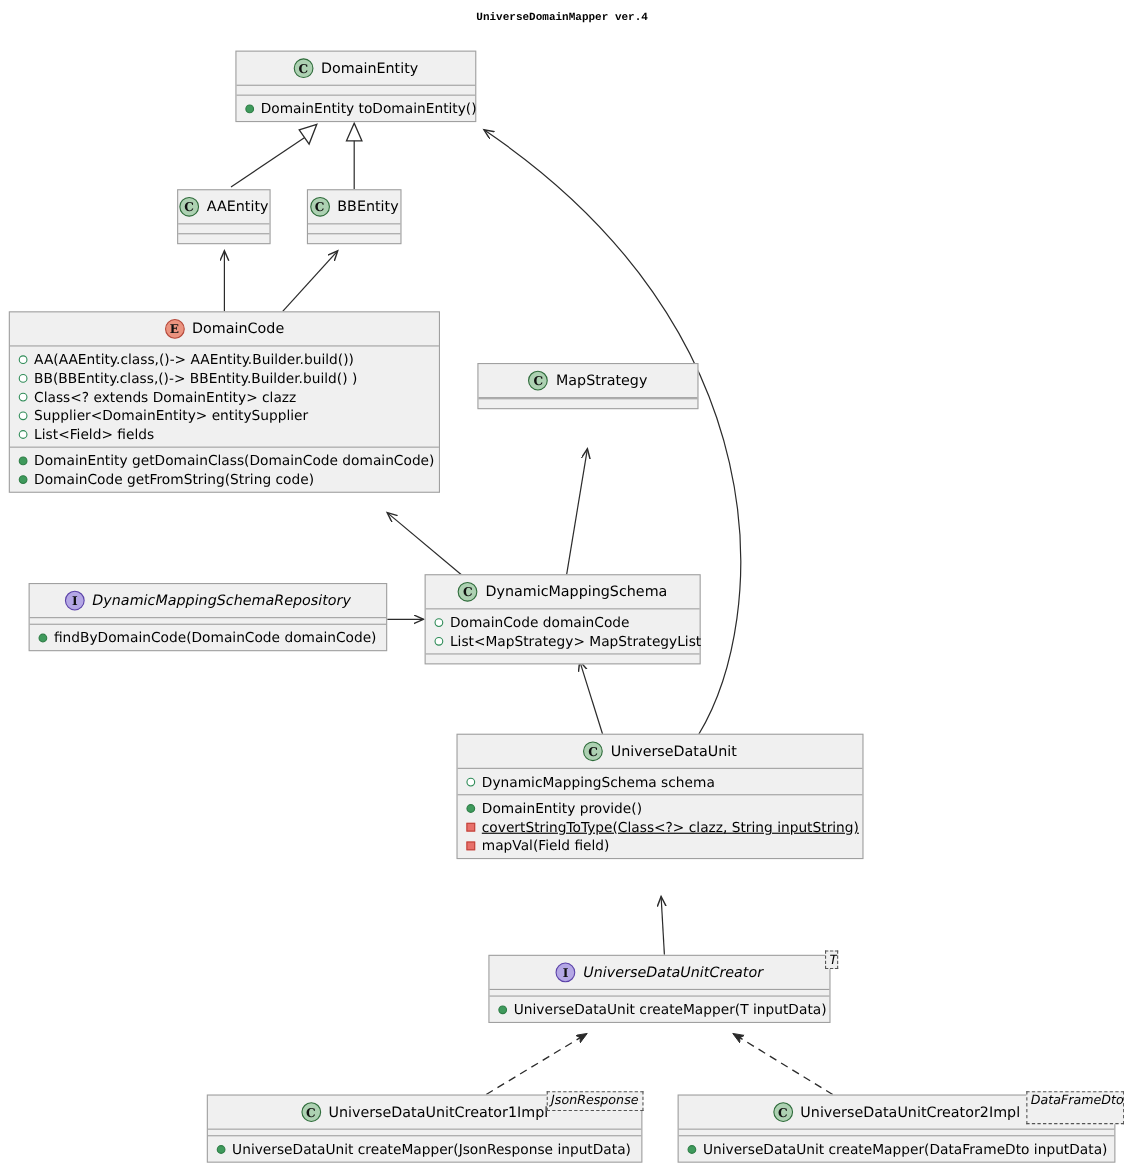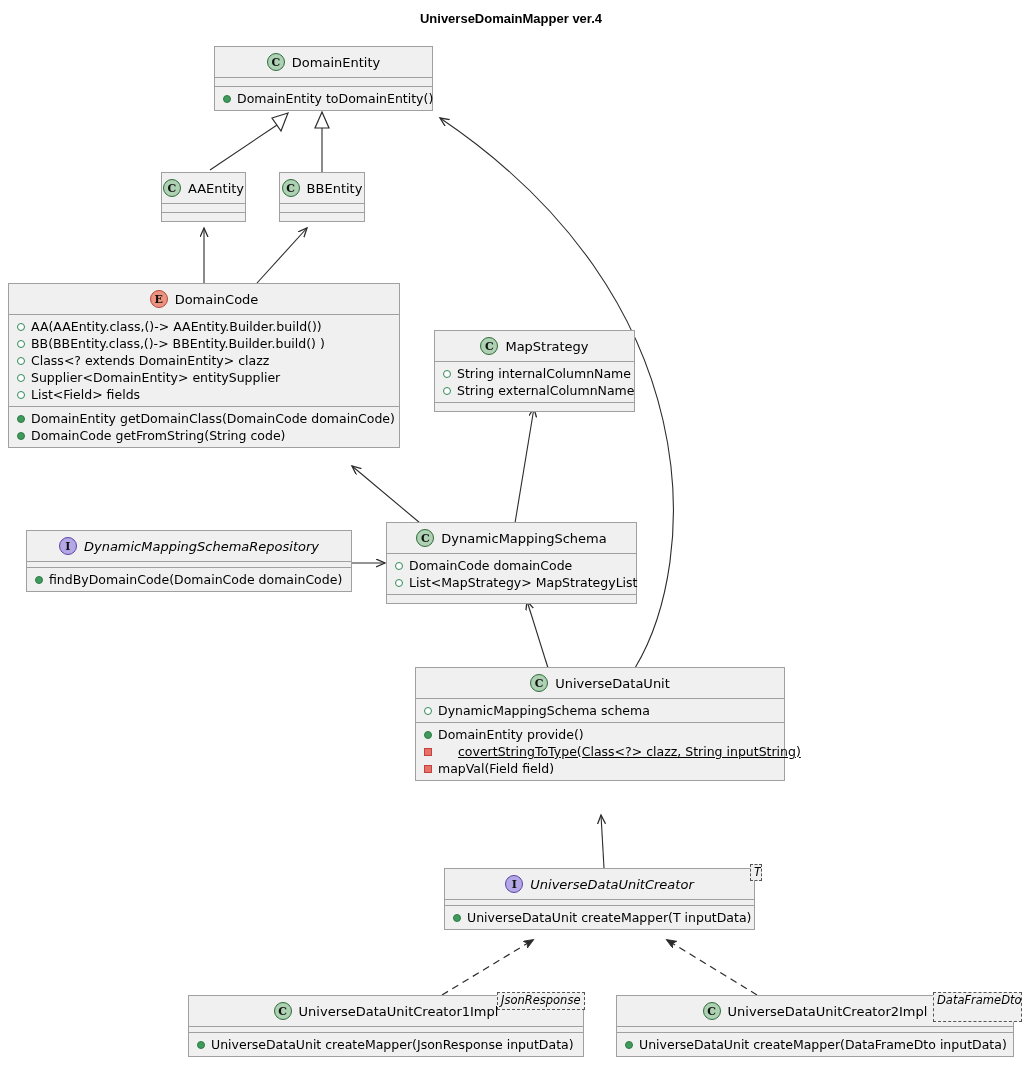--- a/index.html
+++ b/index.html
@@ -13,24 +13,24 @@
     position: relative;
     font-family: "DejaVu Sans", "Liberation Sans", sans-serif;
     overflow: hidden;
   }
   #diagram-title {
     position: absolute;
     top: 11px;
     left: 0;
     width: 1022px;
     text-align: center;
-    font-size: 13px;
+    font-size: 10px;
     font-weight: bold;
     color: #000000;
-    font-family: Liberation Sans, sans-serif;
+    font-family: Liberation Mono, monospace;
   }
   .uml-box {
     position: absolute;
     border: 1px solid #a0a0a0;
     background: #f0f0f0;
     box-sizing: border-box;
     box-shadow: 0 0 0 0 transparent;
   }
   .uml-header {
     padding: 5px 10px 5px 10px;
@@ -59,21 +59,21 @@
     font-size: 12.5px;
     color: #000000;
     white-space: nowrap;
     line-height: 17px;
     display: flex;
     align-items: center;
     gap: 6px;
     padding-left: 3px;
   }
   .member .mtext { display: inline-block; }
-  .member.static .mtext { text-decoration: underline; margin-left: 20px; }
+  .member.static .mtext { text-decoration: underline; }
 
   
   .vis {
     width: 8px; height: 8px; flex: 0 0 8px;
     display: inline-block;
     position: relative;
     top: 0px;
   }
   .vis.pub-field { border-radius: 50%; border: 1.4px solid #2e8b57; background: #ffffff; box-sizing: border-box; }
   .vis.pub-method { border-radius: 50%; background: #3f9a5c; border: 1px solid #2e7d46; box-sizing: border-box; }
@@ -263,30 +263,20 @@
     </div>
   </div>
 </div>
 
 <div class="uml-box" style="left:434px; top:330px; width:201px;">
   <div class="uml-header">
     <span class="icon-circle cls">C</span>
     <span class="cls-name">MapStrategy</span>
   </div>
   <div class="sep"></div>
-  <div class="compartment">
-    <div class="member">
-      <span class="vis pub-field"></span>
-      <span class="mtext">String internalColumnName</span>
-    </div>
-    <div class="member">
-      <span class="vis pub-field"></span>
-      <span class="mtext">String externalColumnName</span>
-    </div>
-  </div>
   <div class="sep"></div>
   <div class="compartment empty"></div>
 </div>
 
 <div class="uml-box" style="left:26px; top:530px; width:326px;">
   <div class="uml-header italic">
     <span class="icon-circle iface">I</span>
     <span class="cls-name">DynamicMappingSchemaRepository</span>
   </div>
   <div class="sep"></div>

